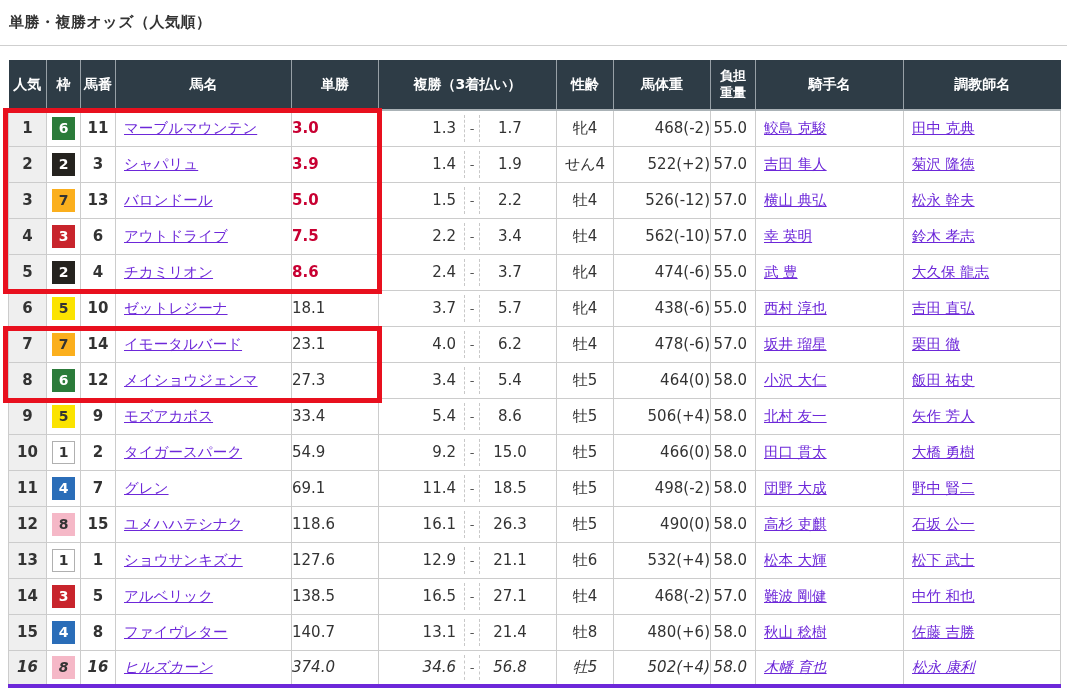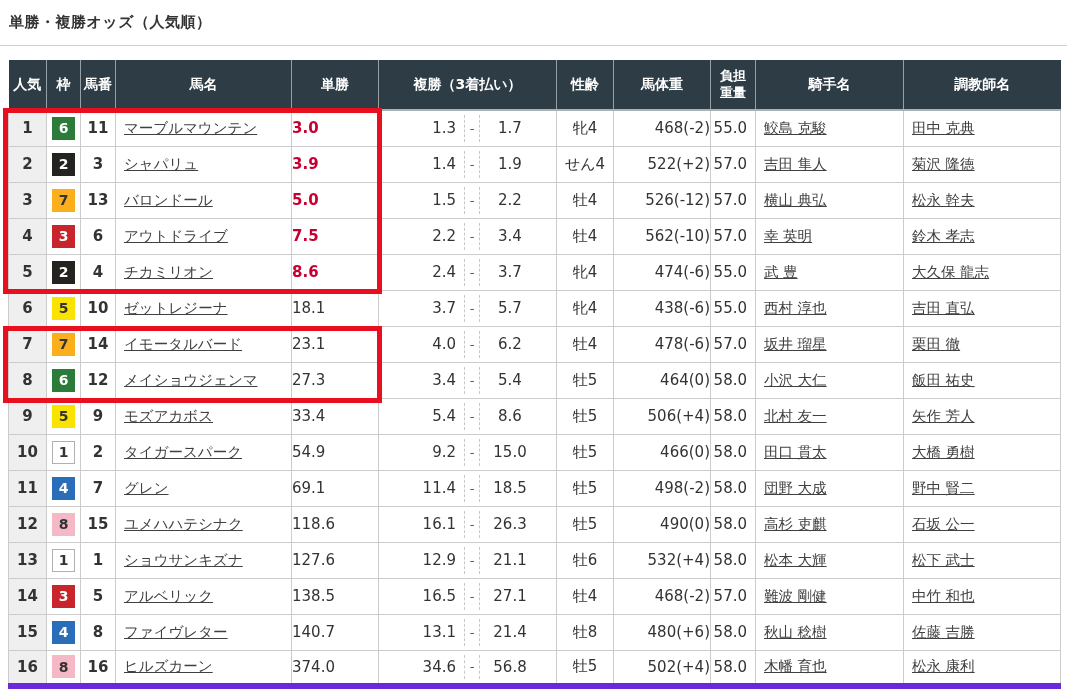--- a/index.html
+++ b/index.html
@@ -17,40 +17,40 @@
     height: 50px; text-align: center; vertical-align: middle;
     border-right: 1px solid #97a0a6; border-bottom: 2px solid #aab2b6;
   }
   thead th:last-child { border-right: none; }
   thead th .two-line span { display: block; line-height: 1.25; font-size: 13px; }
 
   tbody td {
     height: 36px; font-size: 15px; color: #333; vertical-align: middle;
     border: 1px solid #cccccc; background: #ffffff;
   }
-  tbody tr:last-child td { border-bottom: 6px solid #6d28d9; }
+  tbody tr:last-child td { border-bottom: 4px solid #6d28d9; font-style: italic; }
 
   td.c-rank { background: #efefef; text-align: center; font-weight: bold; }
   td.c-frame { text-align: center; }
   td.c-num  { text-align: center; font-weight: bold; }
   td.c-name { text-align: left; padding-left: 8px; }
   td.c-win  { text-align: left; padding-right: 10px; }
   td.c-win.hot { color: #c80032; font-weight: bold; }
   td.c-place { padding: 4px; }
   td.c-sexage { text-align: center; }
   td.c-weight { text-align: right; padding-left: 12px; }
   td.c-impost { text-align: right; padding-right: 8px; }
   td.c-jockey, td.c-trainer { text-align: left; padding-left: 8px; }
 
   .badge {
     display: inline-flex; width: 23px; height: 23px; align-items: center; justify-content: center;
     font-weight: bold; font-size: 14px; line-height: 1;
   }
 
-  a.hlink { color: #404040; text-decoration: underline; font-size: 14.5px; }
+  a.hlink { color: #6d28d9; text-decoration: underline; font-size: 14.5px; }
 
   .place-flex { display: flex; height: 100%; align-items: center; }
   .place-flex .pmin { flex: 1 1 auto; text-align: right; padding-right: 8px; }
   .place-flex .psep {
     flex: 0 0 16px; text-align: center; align-self: stretch;
     display: flex; align-items: center; justify-content: center;
     border-left: 1px dashed #c8c8c8; border-right: 1px dashed #c8c8c8; color: #555; font-size: 13px;
   }
   .place-flex .pmax { flex: 0 0 72px; text-align: center; padding-right: 12px; }
 

